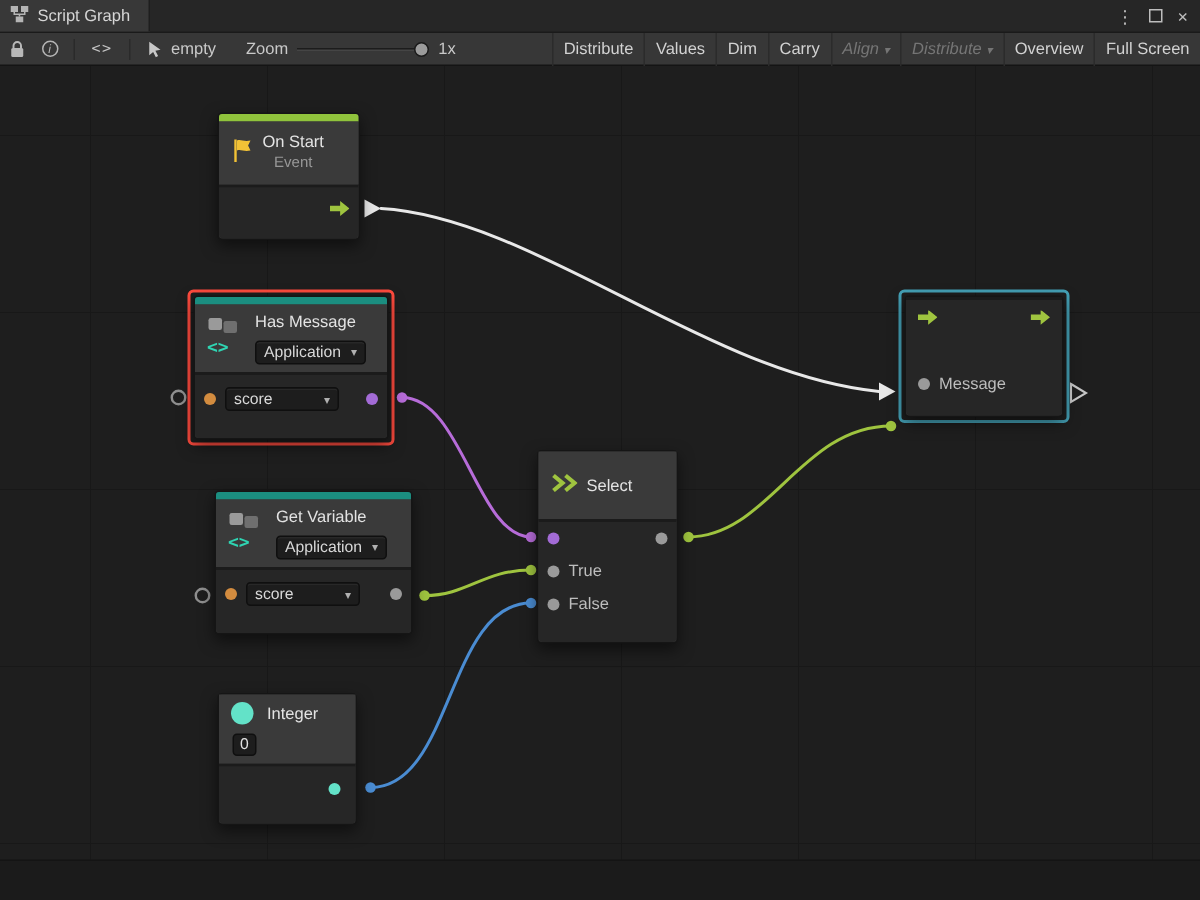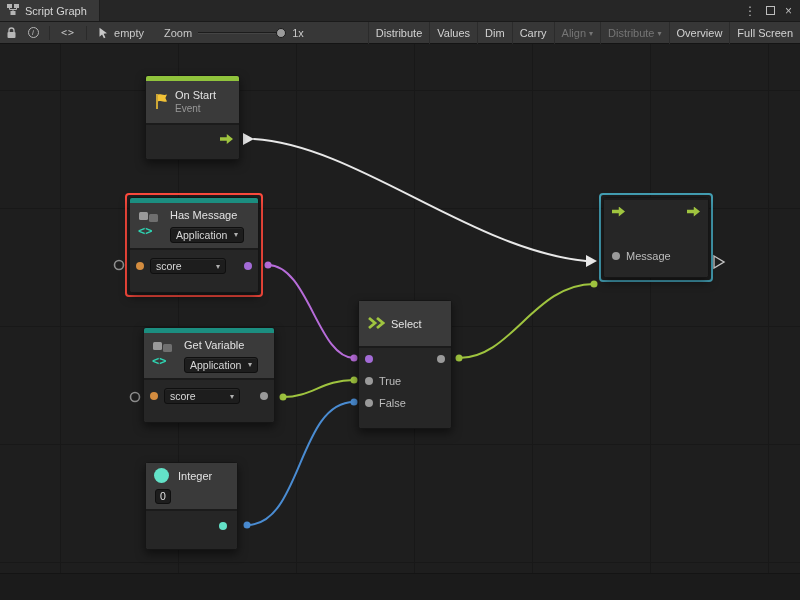--- a/index.html
+++ b/index.html
@@ -27,21 +27,21 @@
   .info-circle{width:11px; height:11px; border:1px solid #b5b5b5; border-radius:50%; display:grid; place-items:center; font-size:8px; font-style:italic; color:#b5b5b5;}
   .code-toggle{padding:0 6px; color:#c5c5c5; font-family:"DejaVu Sans Mono", monospace; font-size:10px; letter-spacing:1px;}
   .tool-empty{display:flex; align-items:center; gap:5px; padding:0 6px; color:#c9c9c9;}
   .zoom-label{margin-left:14px; color:#c9c9c9;}
   .slider{position:relative; width:88px; height:22px; margin:0 6px;}
   .slider .track{position:absolute; left:0; right:0; top:10px; height:2px; background:#1c1c1c; border-bottom:1px solid #454545;}
   .slider .handle{position:absolute; top:6px; left:78px; width:10px; height:10px; border-radius:50%; background:#9b9b9b; border:1px solid #1a1a1a;}
   .zoom-value{color:#c9c9c9; margin-right:6px;}
   .tb-spacer{flex:1;}
   .tbtn{height:22px; display:inline-flex; align-items:center; gap:3px; padding:0 7px; background:transparent; border:none; border-left:1px solid #2b2b2b; color:#d2d2d2; font-size:11px; font-family:inherit; cursor:default;}
-  .tbtn.disabled{color:#757575;}
+  .tbtn.disabled{color:#757575;font-style:italic;}
   .tbtn .dd{font-size:8px; transform:translateY(1px);}
 
   
   .canvas{position:absolute; left:0; top:44px; width:800px; height:556px; background-color:#1e1e1e;
     background-image:linear-gradient(#181818 1px, transparent 1px), linear-gradient(90deg,#181818 1px, transparent 1px);
     background-size:118px 118px; background-position:-58px -72px;}
   .bottom-strip{position:absolute; left:0; top:529px; width:800px; height:27px; background:#1b1b1b; border-top:1px solid #141414;}
 
   svg.wires{position:absolute; left:0; top:0; width:800px; height:556px; pointer-events:none; z-index:1;}
   svg.wires path{fill:none; stroke-width:2; stroke-linecap:round; pointer-events:stroke;}
@@ -56,21 +56,21 @@
   .sel-wrap{position:absolute; border:2px solid; border-radius:4px; padding:2px; z-index:2;}
   .sel-wrap .node{position:relative; left:0; top:0;}
   .sel-red{border-color:var(--selection-warning);}
   .sel-teal{border-color:var(--selection-active);}
   .accent{height:5px; border-radius:2px 2px 0 0;}
   .accent.event{background:var(--event-accent);}
   .accent.variable{background:var(--variable-accent);}
   .node-header{background:#3a3a3a; display:flex; align-items:center; gap:6px; padding:4px 8px;}
   .node-header .t-col{display:flex; flex-direction:column; line-height:1.2;}
   .n-title{color:#e3e3e3; font-size:11px;}
-  .n-sub{color:#989898; font-size:10px;}
+  .n-sub{color:#989898; font-size:10px;text-align:center;}
   .hdr-grid{background:#3a3a3a; display:grid; grid-template-columns:26px 1fr; column-gap:6px; row-gap:3px; align-items:center; padding:4px 8px;}
   .hdr-grid .icon2{grid-row:1 / 3; align-self:center;}
   .node-ports{background:#262626; border-top:2px solid #1b1b1b; border-radius:0 0 3px 3px;}
   .prow{display:flex; align-items:center; padding:0 6px; gap:6px;}
   .dot{width:8px; height:8px; border-radius:50%; flex:none;}
   .dot.orange{background:var(--port-orange);} .dot.gray{background:var(--port-gray);}
   .dot.purple{background:var(--port-purple);} .dot.teal{background:var(--port-teal);}
   .spacer{flex:1;}
   .arrow-port{width:13px; height:10px; flex:none; background:var(--wire-green);
     clip-path:polygon(0 32%, 52% 32%, 52% 0, 100% 50%, 52% 100%, 52% 68%, 0 68%);}

